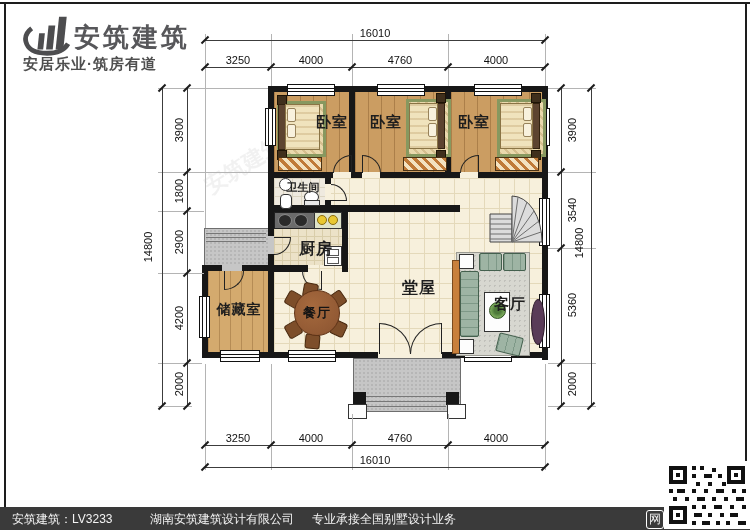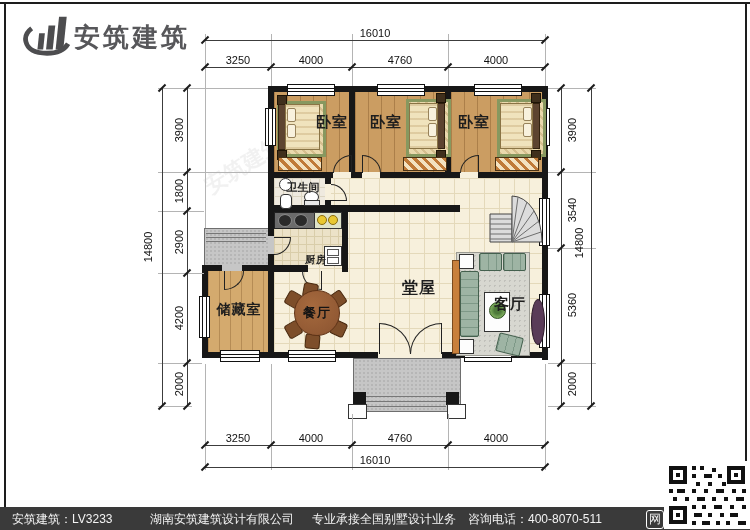--- a/index.html
+++ b/index.html
@@ -68,20 +68,21 @@
 
   <svg class="a" style="left:22px;top:13px;" width="50" height="46" viewBox="0 0 52 48">
     <g fill="#4d4d4f" transform="skewX(-6)">
       <rect x="20" y="21" width="6" height="17"></rect>
       <rect x="29" y="13" width="7" height="25"></rect>
       <rect x="39" y="4" width="8" height="34"></rect>
     </g>
     <path d="M10 16 Q2 22 4 30 Q7 42 26 42 Q42 42 48 32" stroke="#4d4d4f" stroke-width="5" fill="none"></path>
   </svg>
   <div class="a" style="left:74px;top:20px;font-size:26px;font-weight:bold;color:#57575a;letter-spacing:3px;">安筑建筑</div>
+  <div class="a" style="left:23px;top:55px;font-size:15px;font-weight:bold;color:#4f4f4f;letter-spacing:1px;">安居乐业·筑房有道</div>
 
   <div class="wm" style="left:200px;top:150px;font-size:22px;">安筑建筑</div>
   <div class="wm" style="left:290px;top:100px;font-size:13px;">zjz·com</div>
   <div class="wm" style="left:400px;top:300px;font-size:22px;">安筑建筑</div>
   <div class="wm" style="left:460px;top:180px;font-size:16px;">安筑建筑</div>
   <div class="wm" style="left:250px;top:330px;font-size:16px;">zjz·com</div>
 
   <div class="tile" style="left:274px;top:178px;width:268px;height:174px;"></div>
   <div class="woodV" style="left:274px;top:92px;width:75px;height:80px;"></div>
   <div class="woodV" style="left:355px;top:92px;width:90px;height:80px;"></div>
@@ -215,21 +216,21 @@
     <path d="M6 26 H28 V54 H6 Z" fill="#dcdcdc" stroke="#444" stroke-width="1"></path>
     <path d="M6 31h22M6 36h22M6 41h22M6 46h22M6 51h22" stroke="#6e6e6e" stroke-width="1"></path>
     <path d="M28 54 V8 A30 46 0 0 1 58 54 Z" fill="#dcdcdc" stroke="#444" stroke-width="1"></path>
     <path d="M28 54 L34 9 M28 54 L43 14 M28 54 L50 23 M28 54 L55 33 M28 54 L57 44" stroke="#6e6e6e" stroke-width="1"></path>
   </svg>
 
   <div class="lbl" style="left:314px;top:113px;width:36px;font-size:15px;">卧室</div>
   <div class="lbl" style="left:368px;top:113px;width:36px;font-size:15px;">卧室</div>
   <div class="lbl" style="left:456px;top:113px;width:36px;font-size:15px;">卧室</div>
   <div class="lbl" style="left:283px;top:180px;width:40px;font-size:11px;letter-spacing:0;">卫生间</div>
-  <div class="lbl" style="left:296px;top:253px;width:40px;font-size:10px;">厨房</div>
+  <div class="lbl" style="left:296px;top:239px;width:40px;font-size:16px;">厨房</div>
   <div class="lbl" style="left:302px;top:304px;width:30px;font-size:13px;color:#141414;">餐厅</div>
   <div class="lbl" style="left:210px;top:301px;width:58px;font-size:14px;">储藏室</div>
   <div class="lbl" style="left:394px;top:278px;width:50px;font-size:16px;">堂屋</div>
   <div class="lbl" style="left:490px;top:295px;width:40px;font-size:15px;">客厅</div>
 
   <div class="ext" style="left:205px;top:34px;width:1px;height:194px;"></div>
   <div class="ext" style="left:271px;top:34px;width:1px;height:52px;"></div>
   <div class="ext" style="left:352px;top:34px;width:1px;height:52px;"></div>
   <div class="ext" style="left:448px;top:34px;width:1px;height:52px;"></div>
   <div class="ext" style="left:545px;top:34px;width:1px;height:52px;"></div>
@@ -309,21 +310,20 @@
   <div class="dt rot" style="left:552px;top:204px;">3540</div>
   <div class="dt rot" style="left:552px;top:299px;">5360</div>
   <div class="dt rot" style="left:552px;top:378px;">2000</div>
   <div class="dt rot" style="left:559px;top:237px;">14800</div>
 
 
   <div id="footer">
     <span style="left:12px;">安筑建筑：LV3233</span>
     <span style="left:150px;">湖南安筑建筑设计有限公司</span>
     <span style="left:312px;">专业承接全国别墅设计业务</span>
-    <span style="left:468px;">咨询电话：400-8070-511</span>
     <span style="left:646px;top:3px;border:1px solid #fff;border-radius:3px;padding:0 2px;font-size:12px;">网</span>
   </div>
 
   <svg class="a" style="left:664px;top:461px;" width="86" height="68" viewBox="0 0 86 68" shape-rendering="crispEdges">
     <rect width="86" height="68" fill="#fff"></rect>
     <g fill="#111">
       <rect x="5" y="5" width="18" height="18"></rect>
         <rect x="63" y="5" width="18" height="18"></rect>
         <rect x="5" y="45" width="18" height="18"></rect>
     </g>

